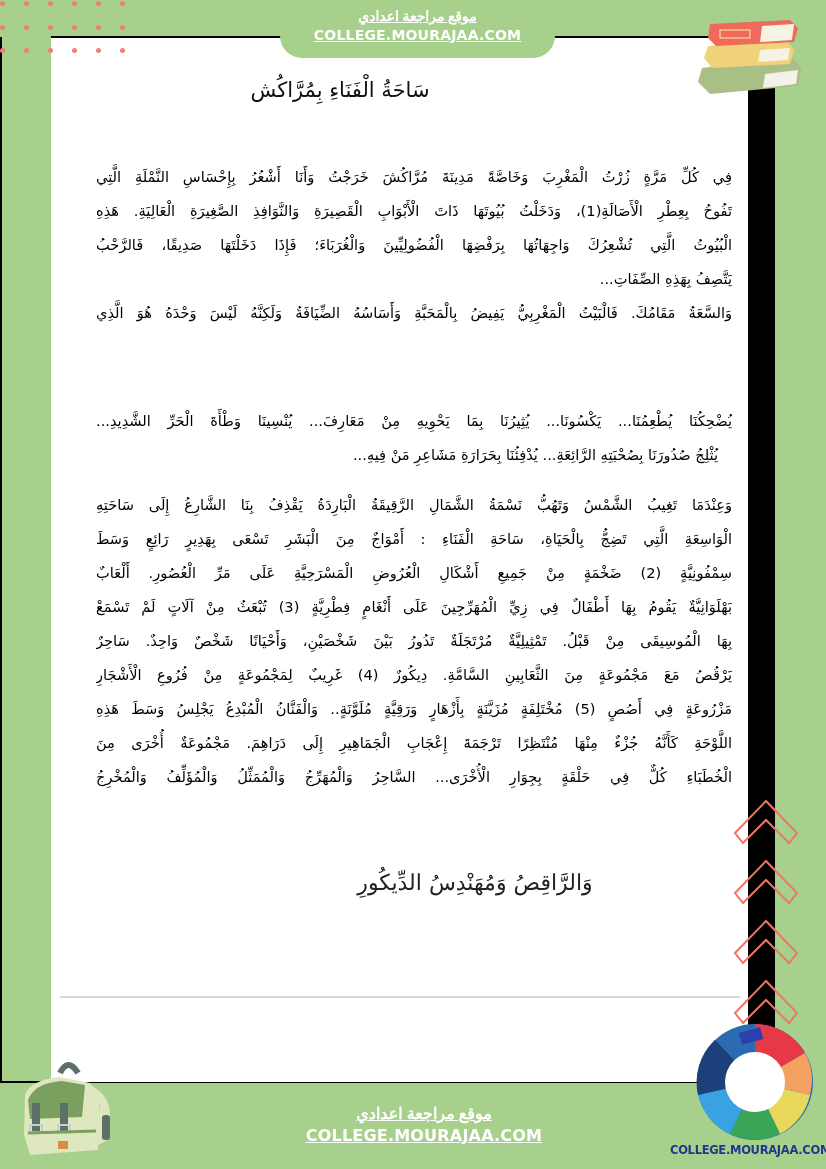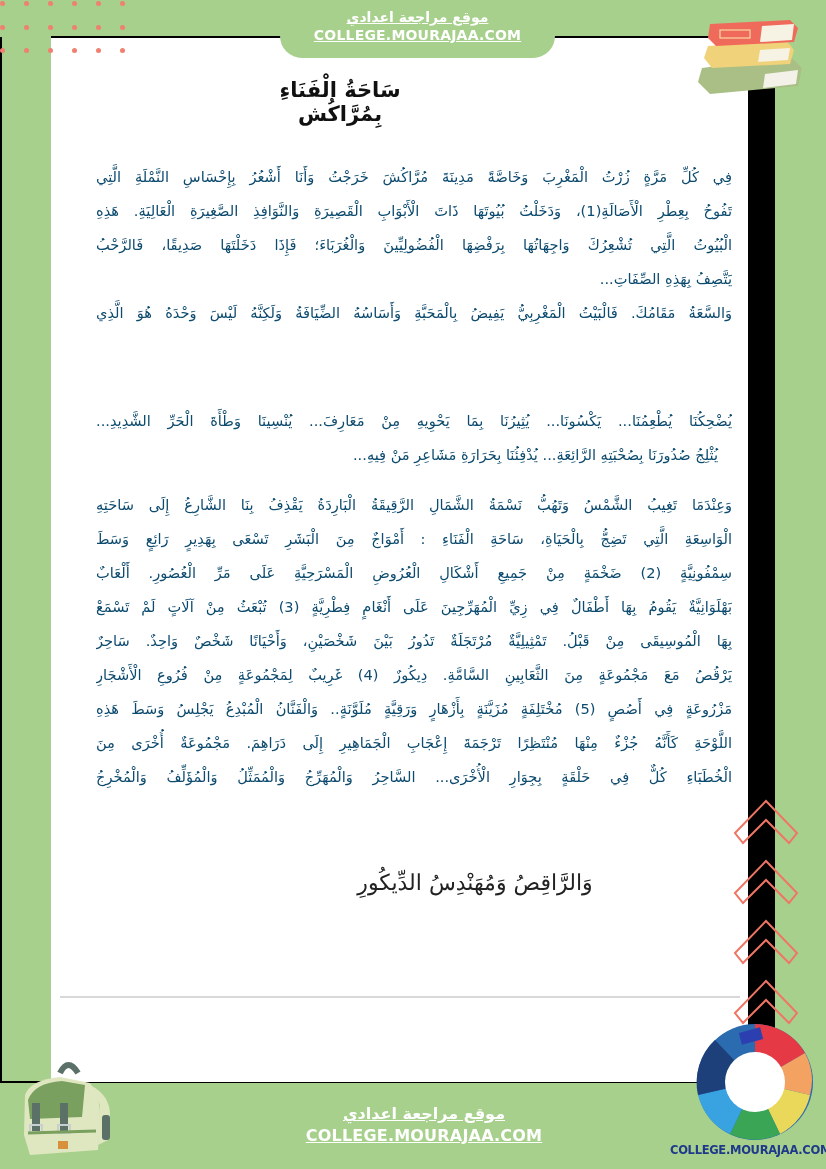--- a/index.html
+++ b/index.html
@@ -15,36 +15,36 @@
   }
   .dots { position:absolute; left:0; top:0; width:826px; height:52px; pointer-events:none; }
   .dots span {
     position:absolute; width:5px; height:5px; border-radius:50%; background:#f08070;
   }
   .banner {
     position:absolute; background:#a8d08d; color:#fff; text-align:center;
     font-family:"DejaVu Sans", sans-serif; font-weight:bold;
     border-radius:0 0 22px 22px;
   }
-  .banner .ar { display:block; text-decoration:underline; direction:rtl; }
+  .banner .ar { display:block; text-decoration:underline; direction:rtl;font-family:Liberation Serif, serif; }
   .banner .en { display:block; text-decoration:underline; letter-spacing:0.2px; }
   .banner-top { left:280px; top:0; width:275px; height:58px; padding-top:8px; box-sizing:border-box; }
   .banner-top .ar { font-size:14px; line-height:18px; }
   .banner-top .en { font-size:14px; line-height:18px; }
   .banner-bottom { left:278px; top:1093px; width:292px; height:76px; border-radius:22px 22px 0 0; padding-top:10px; box-sizing:border-box; }
   .banner-bottom .ar { font-size:16px; line-height:22px; }
   .banner-bottom .en { font-size:16px; line-height:22px; }
 
   .title {
     position:absolute; left:240px; top:78px; width:200px; text-align:center;
-    direction:rtl; font-family:"DejaVu Sans", sans-serif; font-weight:bold; font-size:21px; color:#111;
+    direction:rtl; font-family:"DejaVu Sans", sans-serif; font-weight:normal; font-size:21px; color:#111;
   }
   .text {
     position:absolute; left:96px; width:636px; direction:rtl; text-align:justify;
-    font-family:"DejaVu Sans", sans-serif; font-size:14.6px; color:#0c4a6e;
+    font-family:"DejaVu Sans", sans-serif; font-size:14.6px; color:#000000;
   }
   .line { display:block; height:34px; line-height:34px; white-space:nowrap; overflow:hidden; text-align-last:justify; }
   .line.short { text-align-last:right; }
   .line.indent { padding-right:14px; }
   .signature {
     position:absolute; left:330px; top:870px; width:290px; direction:rtl;
     font-family:"DejaVu Serif", serif; font-size:22px; color:#222; text-align:center;
   }
   .rule {
     position:absolute; left:60px; top:996px; width:680px; height:2px; background:#d8d8d8;

